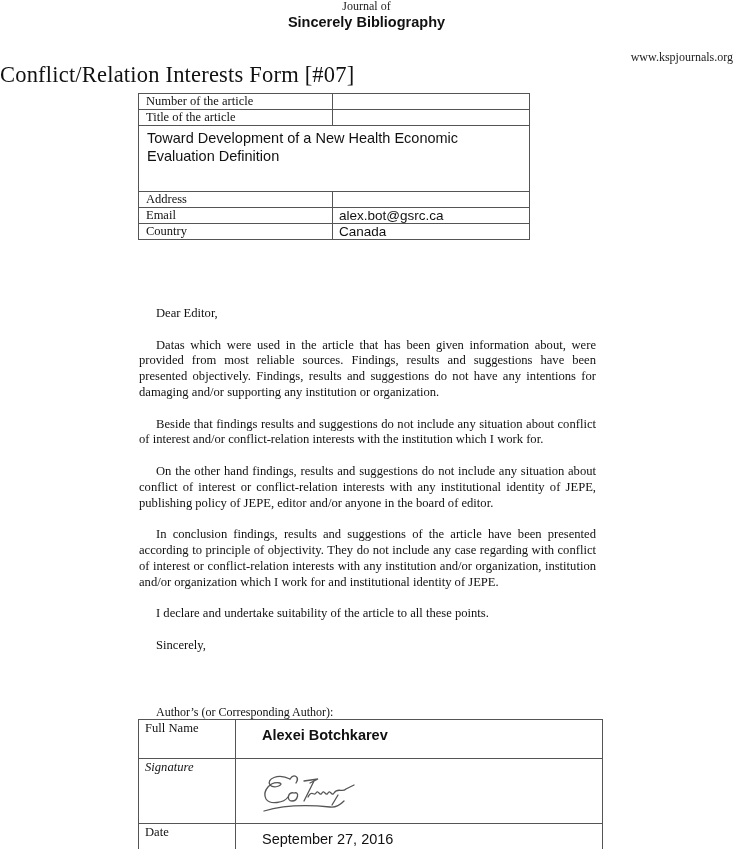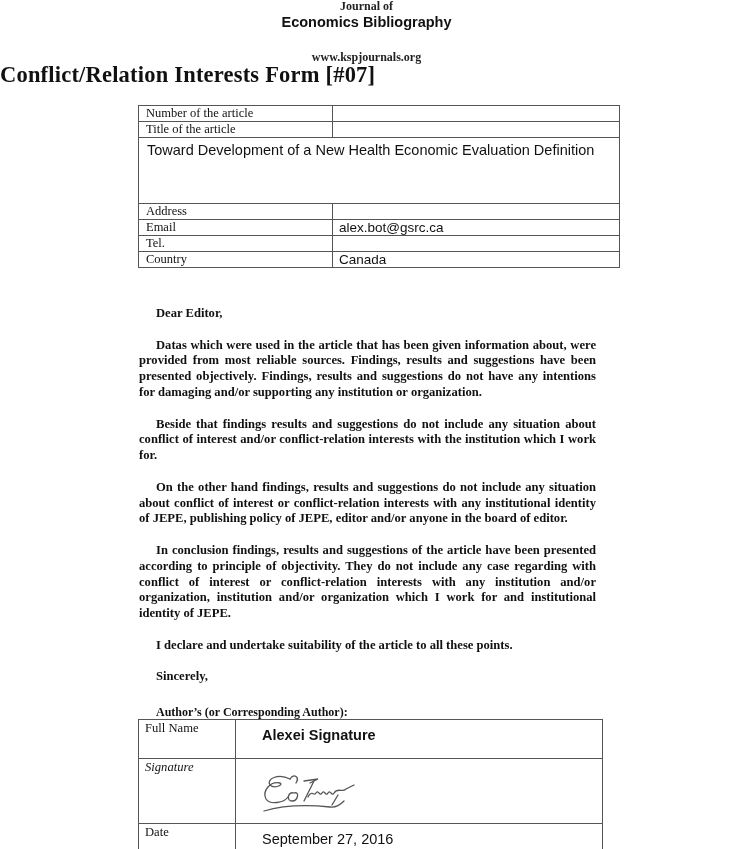--- a/index.html
+++ b/index.html
@@ -1,25 +1,25 @@
 <!DOCTYPE html>
 <html><head>
 <meta charset="utf-8">
 <style>
   html, body { margin: 0; padding: 0; background: #ffffff; }
   body { width: 733px; height: 849px; position: relative; overflow: hidden; color: #111; font-family: "Liberation Serif", serif; }
-  .abs { position: absolute; font-weight: bold; }
+  .abs { position: absolute; }
   .journal-of { left: 0; width: 733px; top: 0; text-align: center; font-size: 12px; line-height: 12px; color: #222; }
   .journal-name { left: 0; width: 733px; top: 14px; text-align: center; font-family: "Liberation Sans", sans-serif; font-weight: bold; font-size: 14.5px; color: #111; }
-  .website { left: 0; width: 733px; top: 50px; text-align: center; font-size: 12px; color: #222; }
+  .website { left: 0; width: 733px; top: 50px; text-align: right; font-size: 12px; color: #222; }
   .form-title { left: 0; width: 733px; top: 62px; font-size: 22.5px; color: #111; letter-spacing: 0.2px; }
 
   table { border-collapse: collapse; position: absolute; }
   td { border: 1px solid #555; padding: 0 0 0 7px; vertical-align: top; }
-  .info-table { left: 138px; top: 105px; width: 482px; }
+  .info-table { left: 138px; top: 93px; width: 392px; }
   .info-table td { font-size: 12.5px; line-height: 14px; height: 15px; }
   .info-table td.label { width: 186px; }
   .info-table td.val { font-family: "Liberation Sans", sans-serif; font-size: 13.5px; line-height: 15px; padding-left: 6px; }
   .info-table td.title-cell { height: 62px; font-family: "Liberation Sans", sans-serif; font-size: 14.5px; line-height: 18px; padding: 3px 8px 0 8px; }
 
   .letter { left: 139px; width: 457px; top: 306px; font-size: 12.6px; line-height: 15.8px; text-align: justify; }
   .letter p { margin: 0 0 15.8px 0; text-indent: 17px; }
 
   .author-label { left: 156px; top: 705px; font-size: 12px; text-align: right; }
   .author-table { left: 138px; top: 719px; width: 465px; }
@@ -30,21 +30,21 @@
   .row-name td.val { font-weight: bold; font-size: 14.5px; padding-top: 8px; }
   .row-sig td { height: 63px; font-style: italic; }
   .row-date td { height: 29px; }
   .row-date td.val { font-size: 14.5px; padding-top: 8px; }
   .sig-svg { display: block; margin-left: -2px; margin-top: 8px; }
 </style>
 </head>
 <body>
 
 <div class="abs journal-of">Journal of</div>
-<div class="abs journal-name">Economics Bibliography</div>
+<div class="abs journal-name">Sincerely Bibliography</div>
 <div class="abs website">www.kspjournals.org</div>
 <div class="abs form-title">Conflict/Relation Interests Form [#07]</div>
 
 <table class="info-table">
   <tbody>
       <tr>
     <td class="label">Number of the article</td>
     <td class="val"></td>
   </tr>
   <tr>
@@ -56,24 +56,20 @@
   </tr>
   <tr>
     <td class="label">Address</td>
     <td class="val"></td>
   </tr>
   <tr>
     <td class="label">Email</td>
     <td class="val">alex.bot@gsrc.ca</td>
   </tr>
   <tr>
-    <td class="label">Tel.</td>
-    <td class="val"></td>
-  </tr>
-  <tr>
     <td class="label">Country</td>
     <td class="val">Canada</td>
   </tr>
 </tbody>
   </table>
 
 <div class="abs letter">
   <p>Dear Editor,</p>
   <p>Datas which were used in the article that has been given information about, were provided from most reliable sources. Findings, results and suggestions have been presented objectively. Findings, results and suggestions do not have any intentions for damaging and/or supporting any institution or organization.</p>
   <p>Beside that findings results and suggestions do not include any situation about conflict of interest and/or conflict-relation interests with the institution which I work for.</p>
@@ -82,21 +78,21 @@
   <p>I declare and undertake suitability of the article to all these points.</p>
   <p style="">Sincerely,</p>
 </div>
 
 <div class="abs author-label">Author’s (or Corresponding Author):</div>
 
 <table class="author-table">
   <tbody>
       <tr class="row-name">
     <td class="label">Full Name</td>
-    <td class="val">Alexei Signature</td>
+    <td class="val">Alexei Botchkarev</td>
   </tr>
   <tr class="row-sig">
     <td class="label">Signature</td>
     <td class="val">
       <svg class="sig-svg" width="120" height="48" viewBox="0 0 120 48">
         <g fill="none" stroke="#555" stroke-width="1.3" stroke-linecap="round">
           <path d="M30 12 C18 6, 6 12, 10 18 C14 22, 24 18, 20 16 C10 14, 2 24, 6 32 C10 38, 24 36, 28 30"></path>
           <path d="M30 12 C34 6, 40 10, 36 16"></path>
           <path d="M34 26 C28 24, 26 34, 32 34 C38 34, 40 24, 34 26"></path>
           <path d="M44 14 L58 12 L50 16 M54 14 L44 34"></path>

